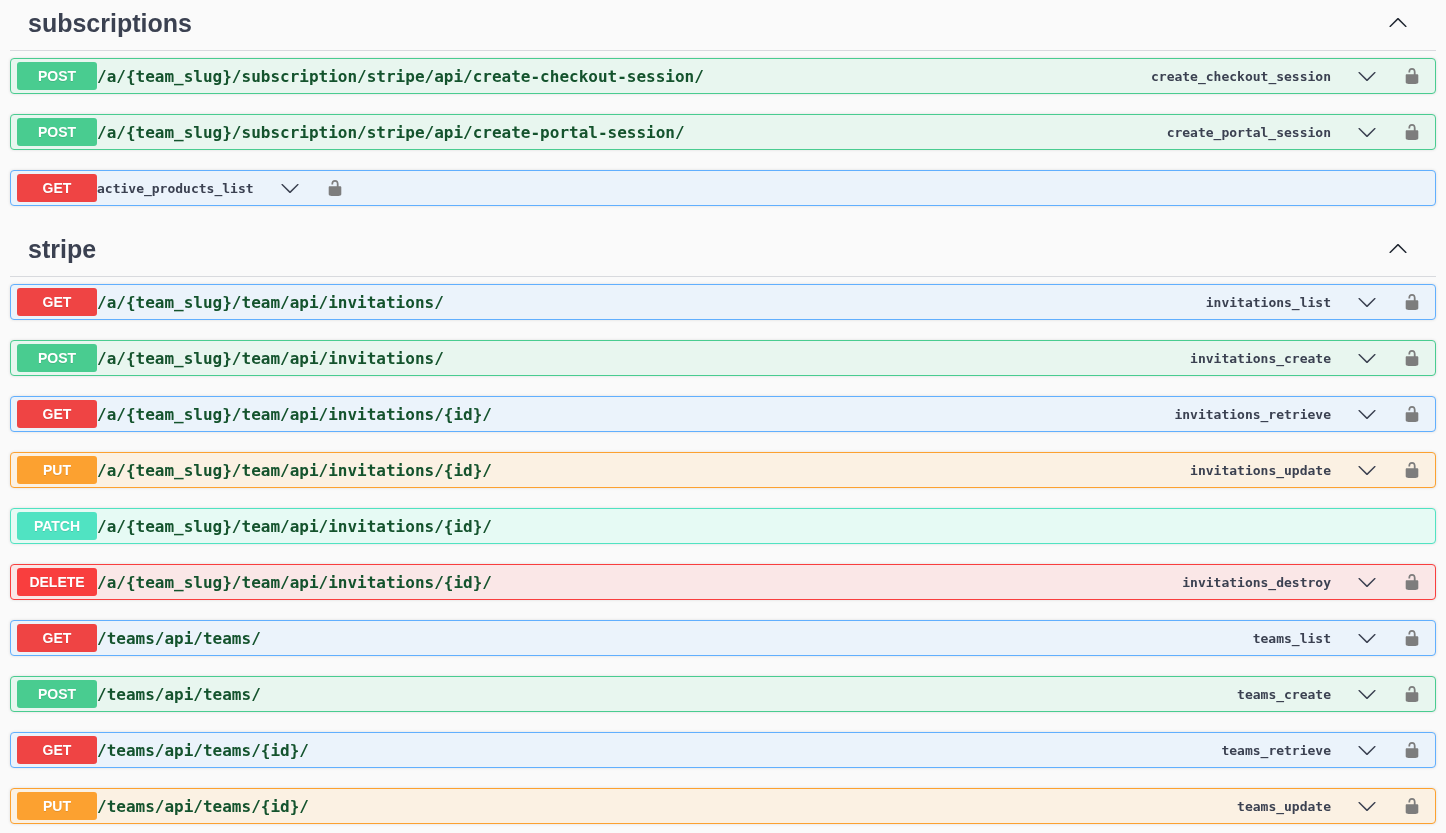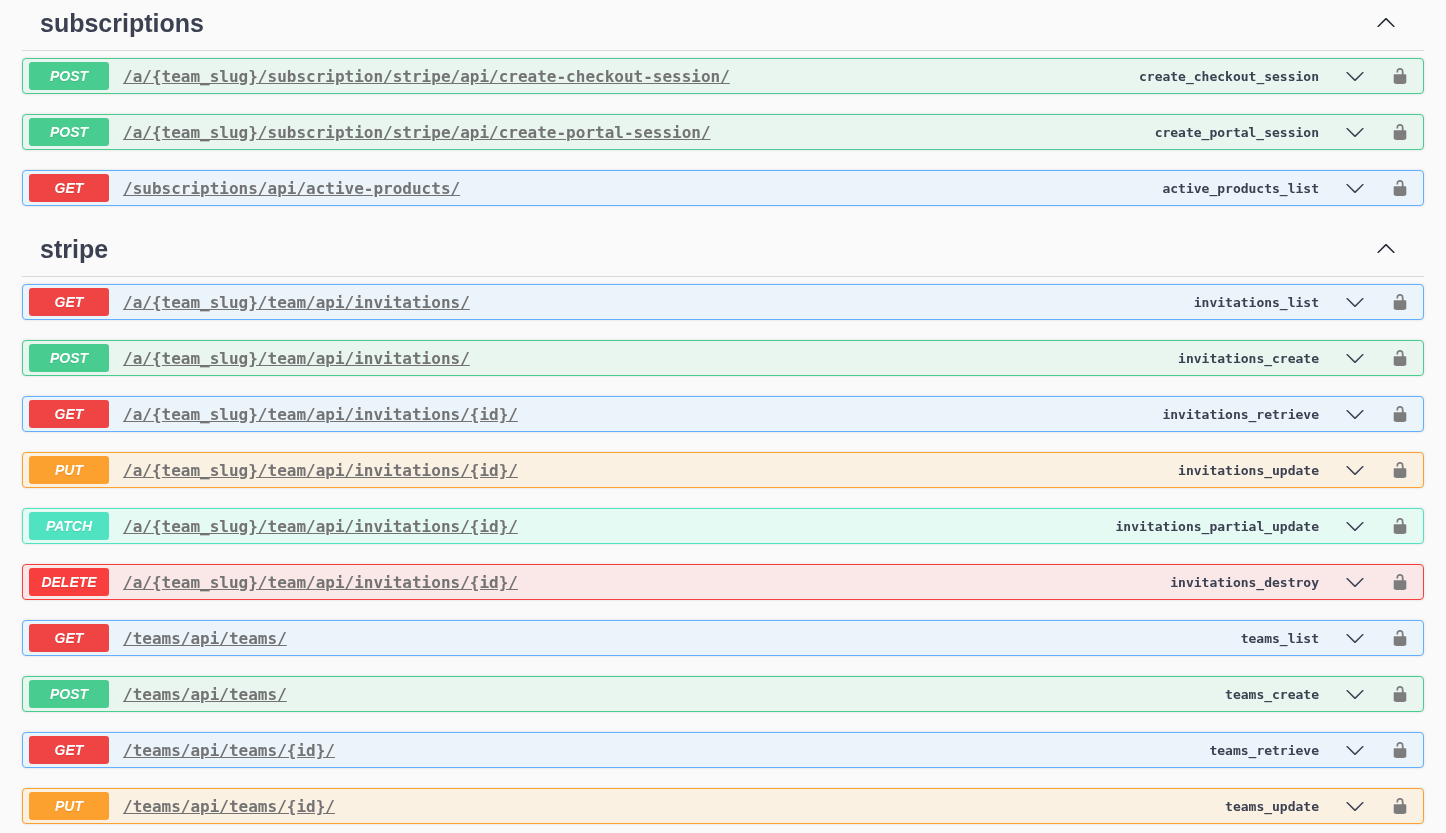--- a/index.html
+++ b/index.html
@@ -3,21 +3,21 @@
 <meta charset="utf-8">
 <style>
   * { box-sizing: border-box; margin: 0; padding: 0; }
   html, body {
     width: 1446px;
     height: 833px;
     overflow: hidden;
     background: #fafafa;
     font-family: "Liberation Sans", sans-serif;
   }
-  .wrap { padding: 0 22px; }
+  .wrap { padding: 0 10px; }
 
   
   .tag-section { }
   .tag-header {
     display: flex;
     align-items: center;
     justify-content: space-between;
     padding: 8px 28px 12px 18px;
     border-bottom: 1px solid #d8dade;
     cursor: pointer;
@@ -56,32 +56,29 @@
     height: 28px;
     line-height: 28px;
     border-radius: 3px;
     text-align: center;
     color: #fff;
     font-size: 14px;
     font-weight: 700;
     font-family: "Liberation Sans", sans-serif;
     flex: 0 0 auto;
     text-shadow: 0 1px 0 rgba(0,0,0,.1);
-    font-style: italic;
   }
   .op-path {
-    margin-left: 14px;
     font-family: "DejaVu Sans Mono", "Liberation Mono", monospace;
     font-size: 16px;
     font-weight: 700;
-    color: #737373;
+    color: #14532d;
     white-space: nowrap;
     flex: 1 1 auto;
     overflow: hidden;
-    text-decoration: underline;
   }
   .op-right {
     display: flex;
     align-items: center;
     gap: 26px;
     flex: 0 0 auto;
   }
   .op-id {
     font-family: "DejaVu Sans Mono", "Liberation Mono", monospace;
     font-size: 13px;
@@ -167,21 +164,20 @@
           <svg width="18" height="18" viewBox="0 0 20 20">
             <path d="M15.8 8H14V5.6C14 2.703 12.665 1 10 1 7.334 1 6 2.703 6 5.6V6h2v-.801C8 3.754 8.797 3 10 3c1.203 0 2 .754 2 2.199V8H4c-.553 0-1 .646-1 1.199V17c0 .549.428 1.139.951 1.307l1.197.387C5.672 18.861 6.55 19 7.1 19h5.8c.549 0 1.428-.139 1.951-.307l1.196-.387c.524-.167.953-.757.953-1.306V9.199C17 8.646 16.352 8 15.8 8z"></path>
           </svg>
         </span>
       </button>
     </span>
   </div>
 
   <div class="opblock method-get">
     <span class="method-badge">GET</span>
-    <span class="op-path">/subscriptions/api/active-products/</span>
     <span class="op-right">
       <span class="op-id">active_products_list</span>
       <button class="expand-btn">
         <span style="display:flex">
           <svg width="20" height="20" viewBox="0 0 20 20">
             <path d="M17.418 6.109c.272-.268.709-.268.979 0s.271.701 0 .969l-7.908 7.83c-.27.268-.707.268-.979 0l-7.908-7.83c-.27-.268-.27-.701 0-.969.271-.268.709-.268.979 0L10 13.25l7.418-7.141z"></path>
           </svg>
         </span>
       </button>
       <button class="auth-btn">
@@ -292,37 +288,20 @@
             <path d="M15.8 8H14V5.6C14 2.703 12.665 1 10 1 7.334 1 6 2.703 6 5.6V6h2v-.801C8 3.754 8.797 3 10 3c1.203 0 2 .754 2 2.199V8H4c-.553 0-1 .646-1 1.199V17c0 .549.428 1.139.951 1.307l1.197.387C5.672 18.861 6.55 19 7.1 19h5.8c.549 0 1.428-.139 1.951-.307l1.196-.387c.524-.167.953-.757.953-1.306V9.199C17 8.646 16.352 8 15.8 8z"></path>
           </svg>
         </span>
       </button>
     </span>
   </div>
 
   <div class="opblock method-patch">
     <span class="method-badge">PATCH</span>
     <span class="op-path">/a/{team_slug}/team/api/invitations/{id}/</span>
-    <span class="op-right">
-      <span class="op-id">invitations_partial_update</span>
-      <button class="expand-btn">
-        <span style="display:flex">
-          <svg width="20" height="20" viewBox="0 0 20 20">
-            <path d="M17.418 6.109c.272-.268.709-.268.979 0s.271.701 0 .969l-7.908 7.83c-.27.268-.707.268-.979 0l-7.908-7.83c-.27-.268-.27-.701 0-.969.271-.268.709-.268.979 0L10 13.25l7.418-7.141z"></path>
-          </svg>
-        </span>
-      </button>
-      <button class="auth-btn">
-        <span style="display:flex">
-          <svg width="18" height="18" viewBox="0 0 20 20">
-            <path d="M15.8 8H14V5.6C14 2.703 12.665 1 10 1 7.334 1 6 2.703 6 5.6V6h2v-.801C8 3.754 8.797 3 10 3c1.203 0 2 .754 2 2.199V8H4c-.553 0-1 .646-1 1.199V17c0 .549.428 1.139.951 1.307l1.197.387C5.672 18.861 6.55 19 7.1 19h5.8c.549 0 1.428-.139 1.951-.307l1.196-.387c.524-.167.953-.757.953-1.306V9.199C17 8.646 16.352 8 15.8 8z"></path>
-          </svg>
-        </span>
-      </button>
-    </span>
   </div>
 
   <div class="opblock method-delete">
     <span class="method-badge">DELETE</span>
     <span class="op-path">/a/{team_slug}/team/api/invitations/{id}/</span>
     <span class="op-right">
       <span class="op-id">invitations_destroy</span>
       <button class="expand-btn">
         <span style="display:flex">
           <svg width="20" height="20" viewBox="0 0 20 20">

